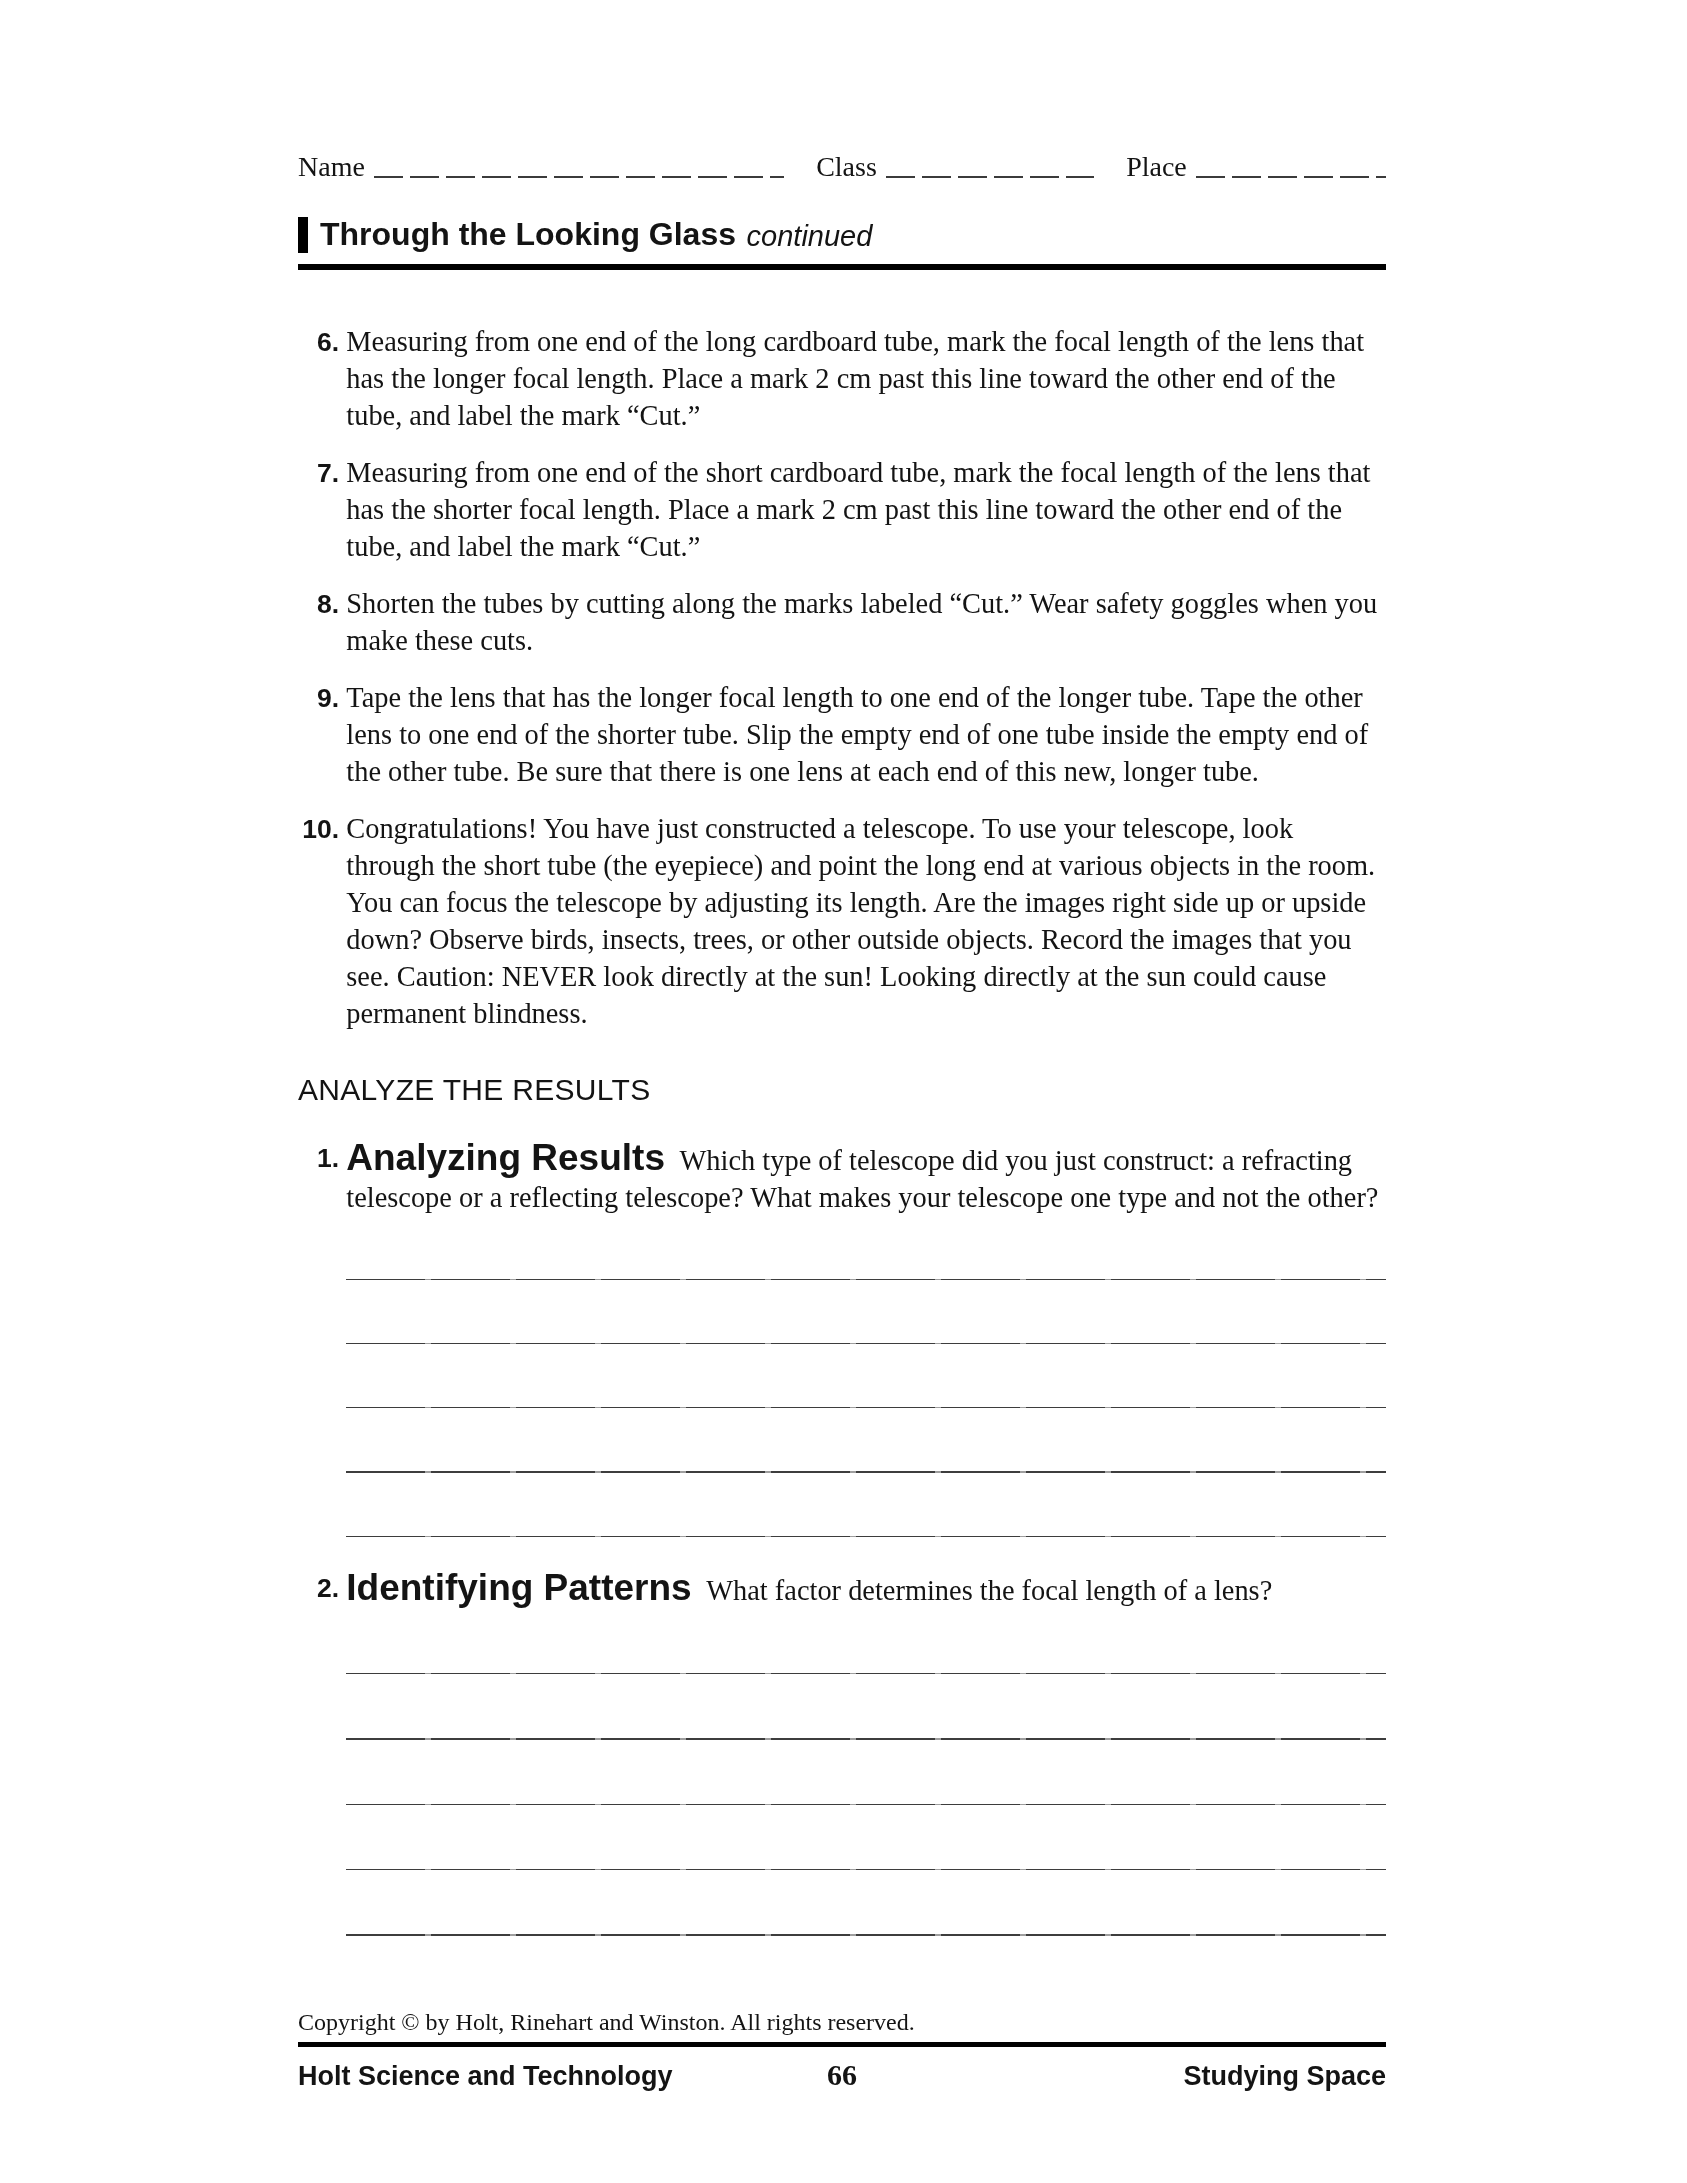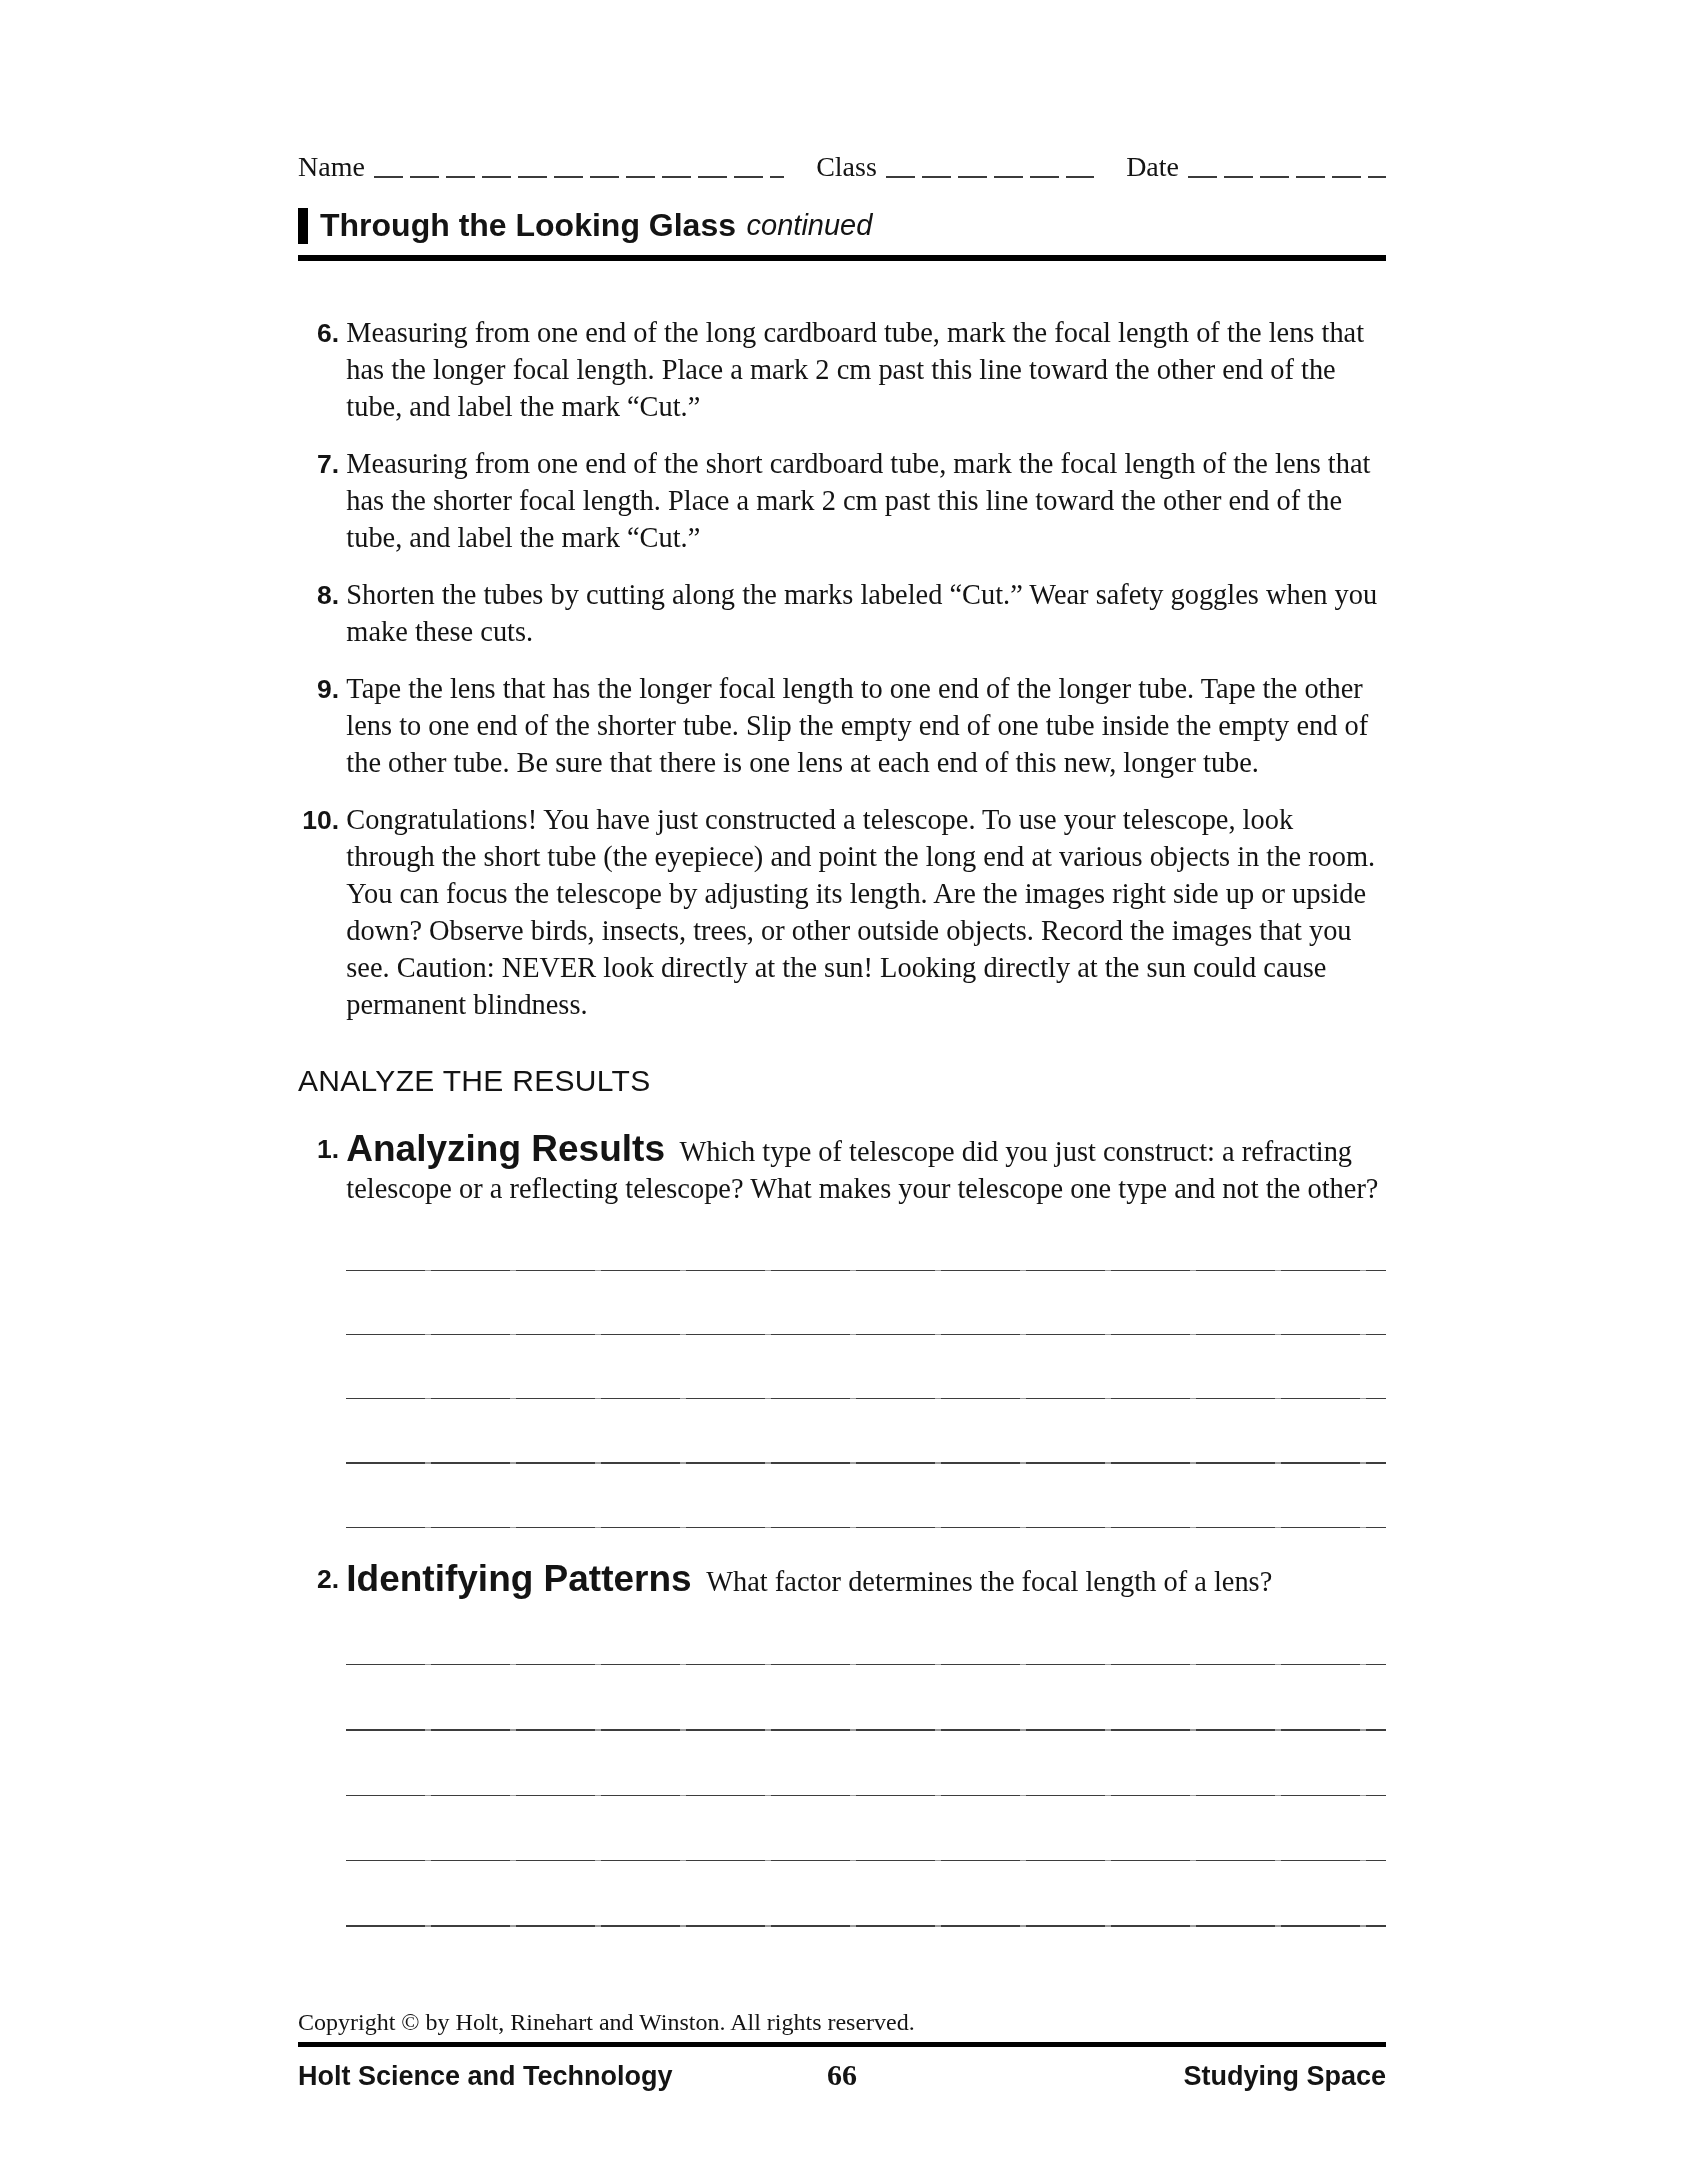--- a/index.html
+++ b/index.html
@@ -33,22 +33,22 @@
     background: repeating-linear-gradient(90deg, #3b3b3b 0 29px, rgba(0,0,0,0) 29px 36px);
   }
   .blank-name  { width: 410px; }
   .blank-class { width: 208px; margin-right: 0; }
   .blank-date  { flex: 1; }
   .id-gap { width: 32px; flex: 0 0 auto; }
 
   
   .title-bar {
     display: flex;
-    align-items: center;
-    margin-top: 24px;
+    align-items: flex-end;
+    margin-top: 33px;
     border-bottom: 6px solid #000;
     padding-bottom: 10.6px;
   }
   .title-tick {
     width: 10px;
     height: 36px;
     background: #000;
     margin-right: 12px;
     flex: 0 0 auto;
   }
@@ -156,21 +156,21 @@
 
 <div class="content">
 
   <div class="id-row">
     <span class="id-label">Name</span>
     <div class="blank-line blank-name"></div>
     <div class="id-gap"></div>
     <span class="id-label">Class</span>
     <div class="blank-line blank-class"></div>
     <div class="id-gap"></div>
-    <span class="id-label">Date</span>
+    <span class="id-label">Place</span>
     <div class="blank-line blank-date"></div>
   </div>
 
   <div class="title-bar">
     <div class="title-tick"></div>
     <span class="title-text">Through the Looking Glass</span>
     <span class="title-continued">continued</span>
   </div>
 
   <div class="steps">

